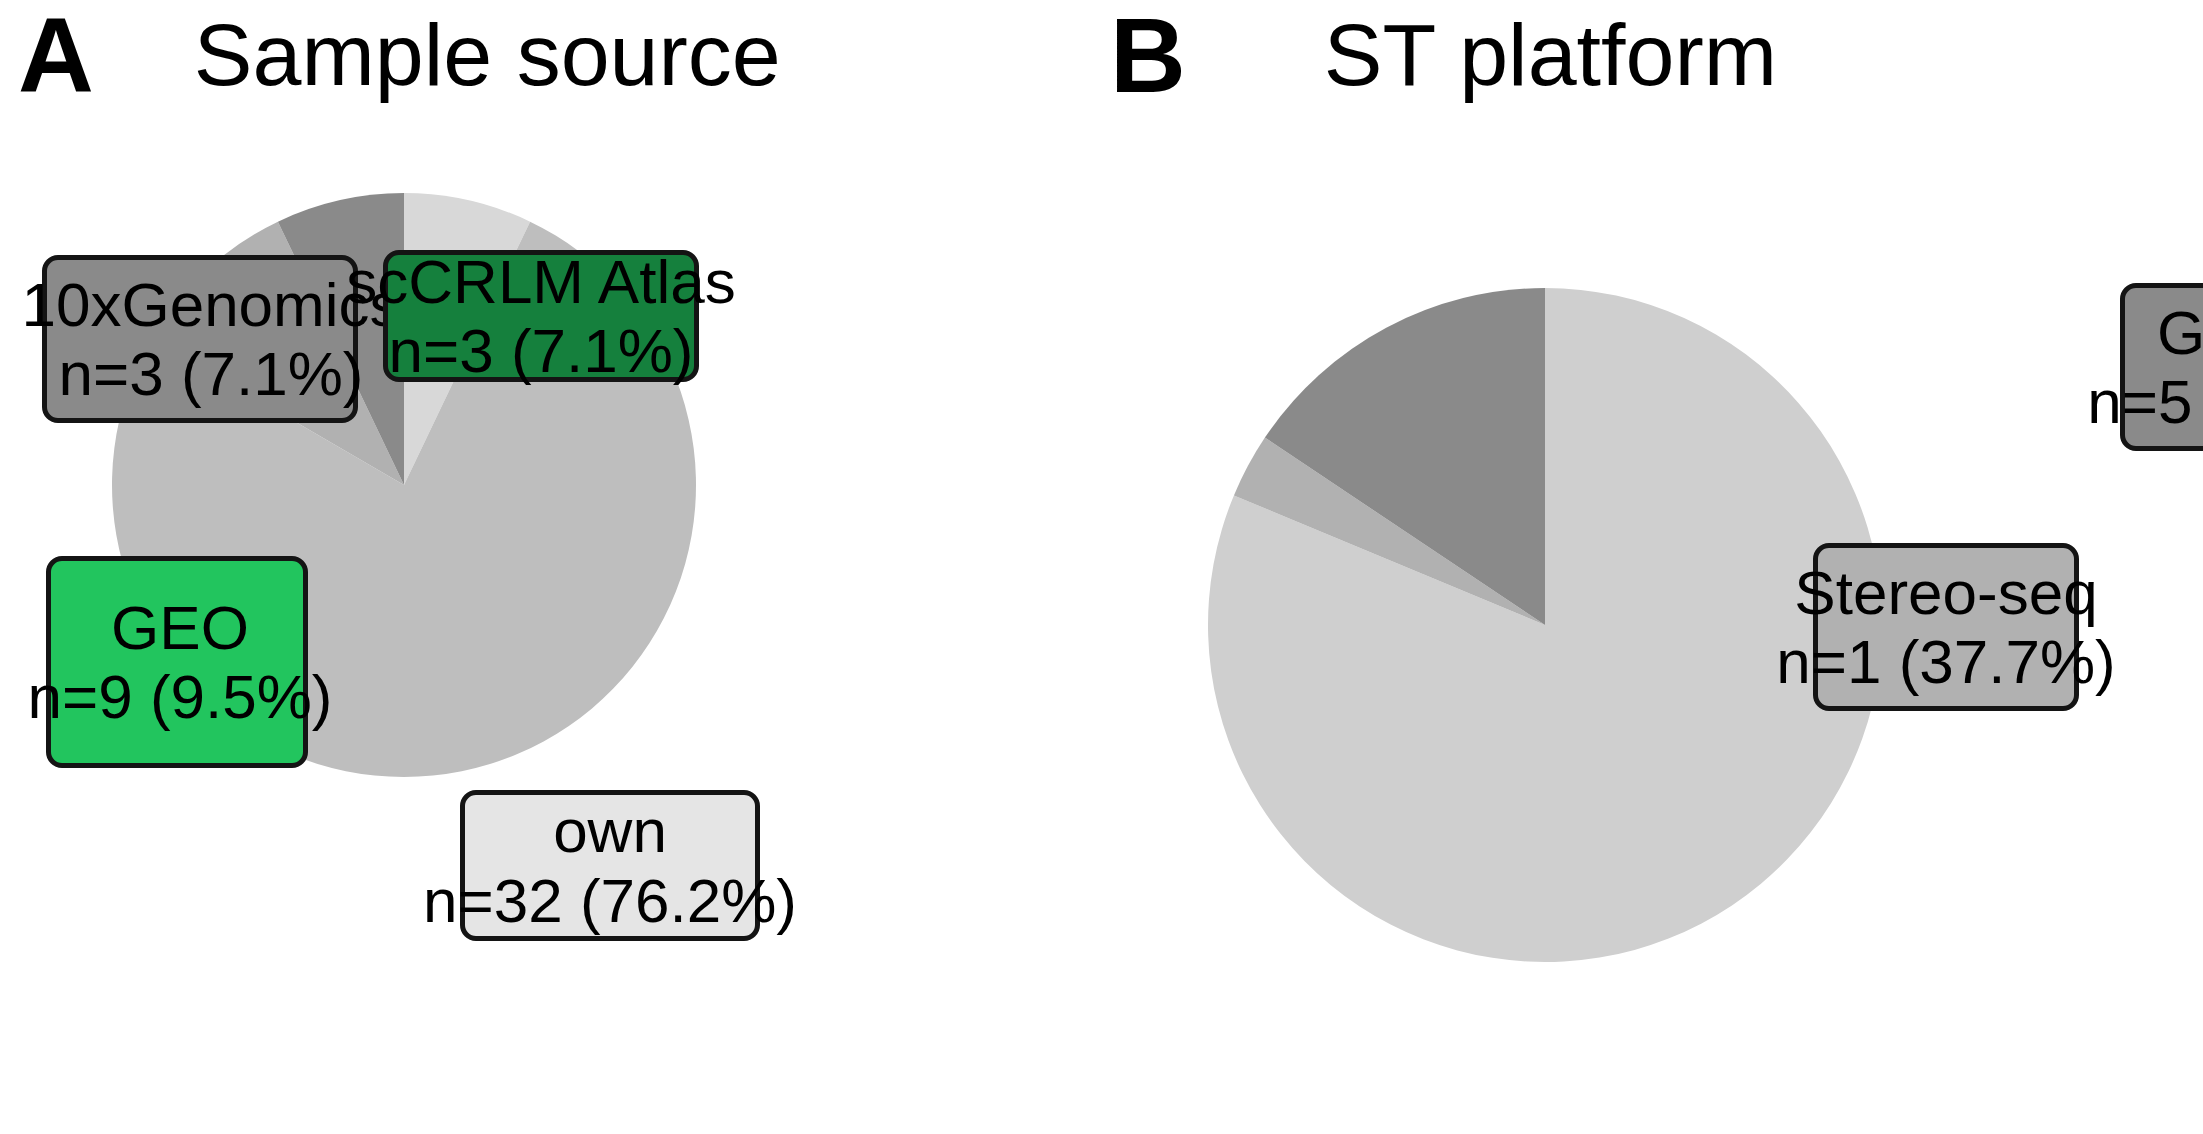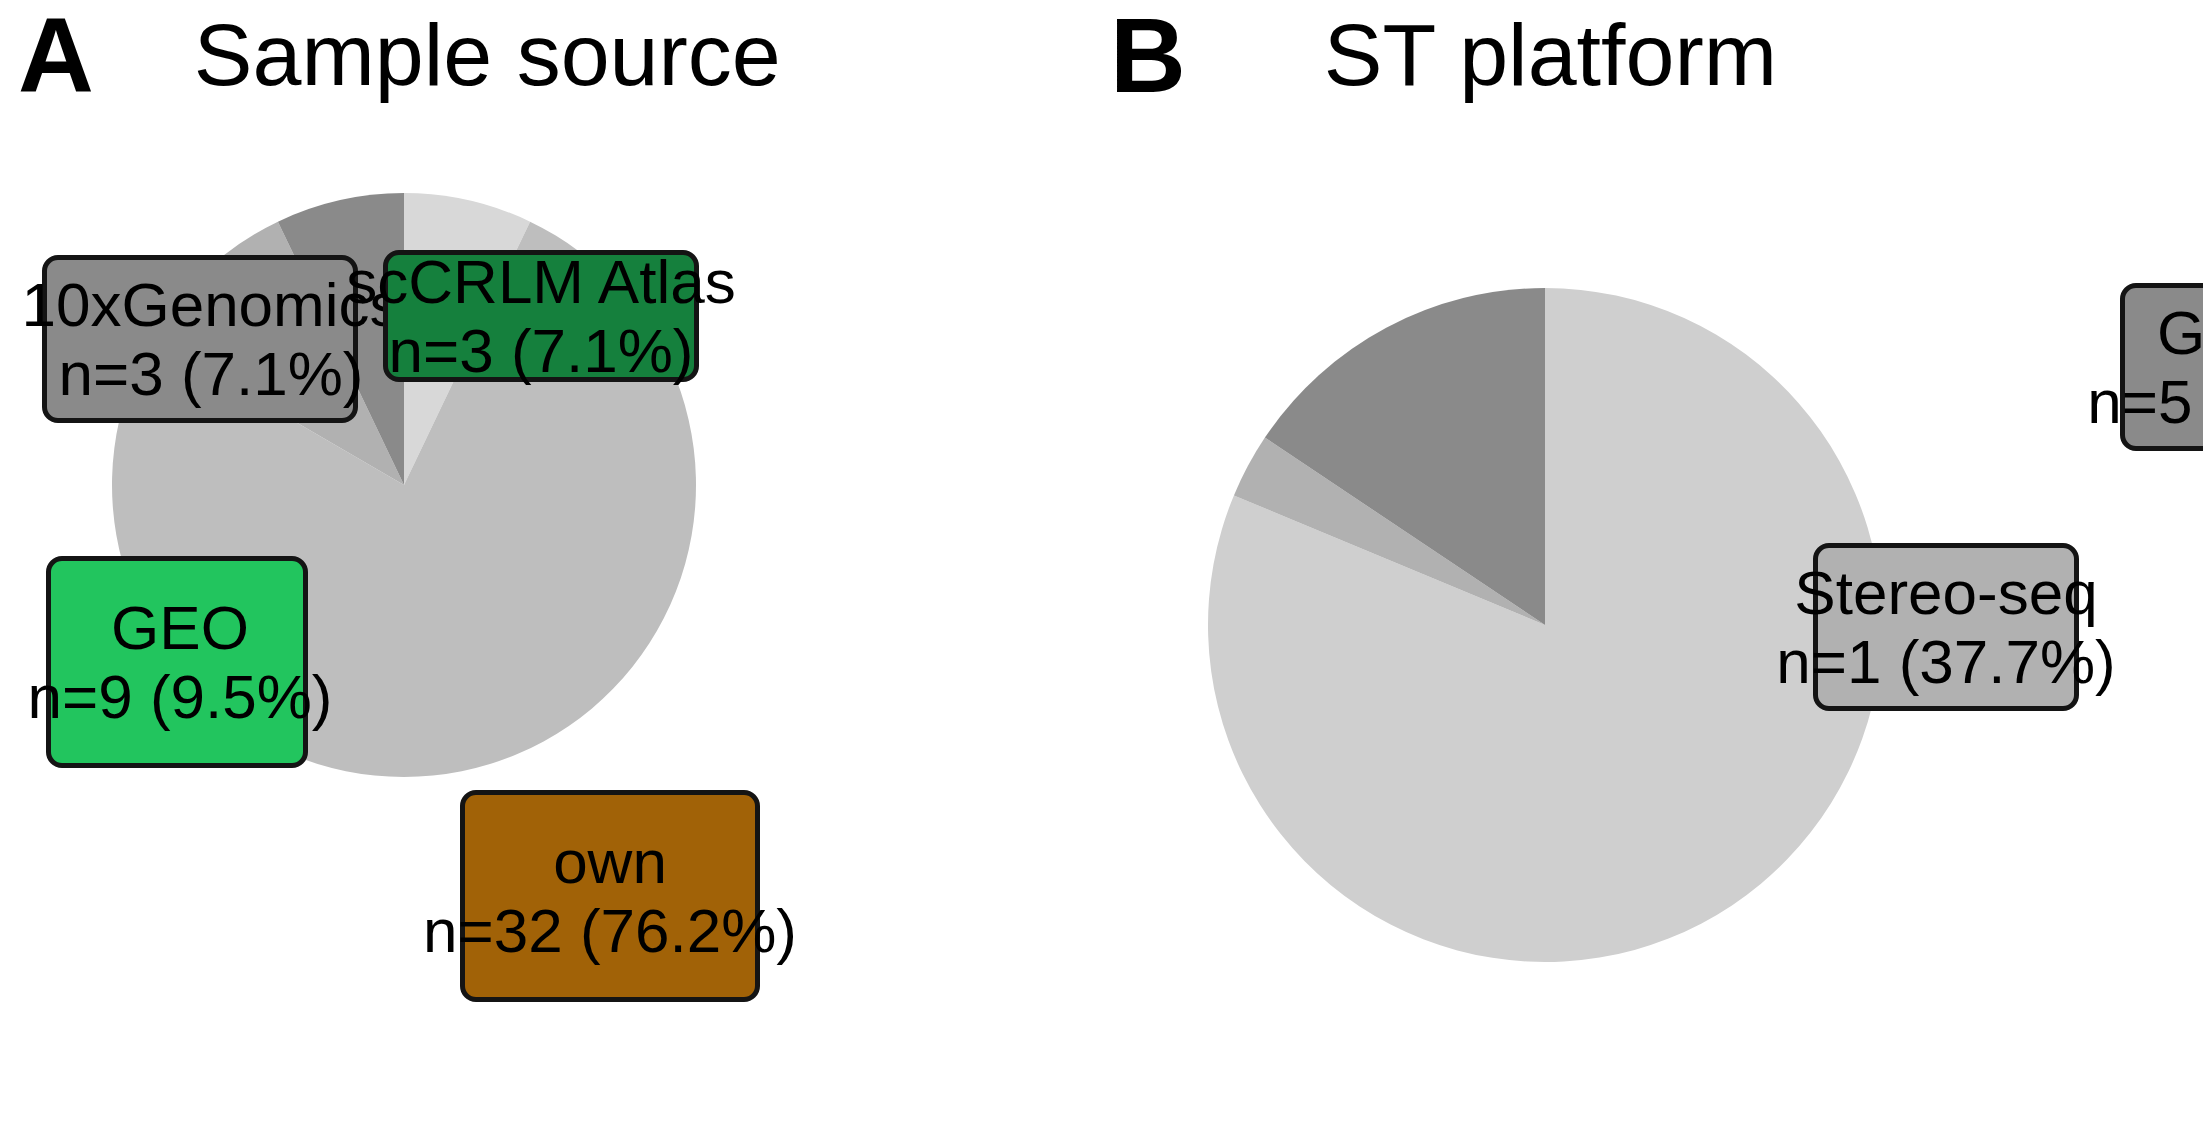--- a/index.html
+++ b/index.html
@@ -18,21 +18,21 @@
   svg.pie{position:absolute;left:0;top:0;width:100%;height:1134px;overflow:visible;}
   .callout{position:absolute;border:5px solid #141414;border-radius:16px;
            box-sizing:border-box;display:flex;flex-direction:column;
            align-items:center;justify-content:center;padding:6px 18px;}
   .callout .l1{font-size:62px;color:#000;line-height:1.12;white-space:nowrap;}
   .callout .l2{font-size:62px;color:#000;line-height:1.12;white-space:nowrap;}
   
   #co-10x{left:42px;top:255px;width:316px;height:168px;background:#8a8a8a;padding-left:40px;}
   #co-sccrlm{left:383px;top:250px;width:316px;height:132px;background:#15803d;}
   #co-geo{left:46px;top:556px;width:262px;height:212px;background:#22c55e;padding-left:24px;}
-  #co-own{left:460px;top:790px;width:300px;height:212px;background:#a16207;}
+  #co-own{left:460px;top:790px;width:300px;height:151px;background:#e5e5e5;}
   
   #co-geomx{left:1020px;top:283px;width:274px;height:168px;background:#8a8a8a;}
   #co-stereo{left:713px;top:543px;width:266px;height:168px;background:#b1b1b1;}
 </style>
 </head>
 <body>
 
 <div id="fig">
 
   <div class="panel" id="panelA">

